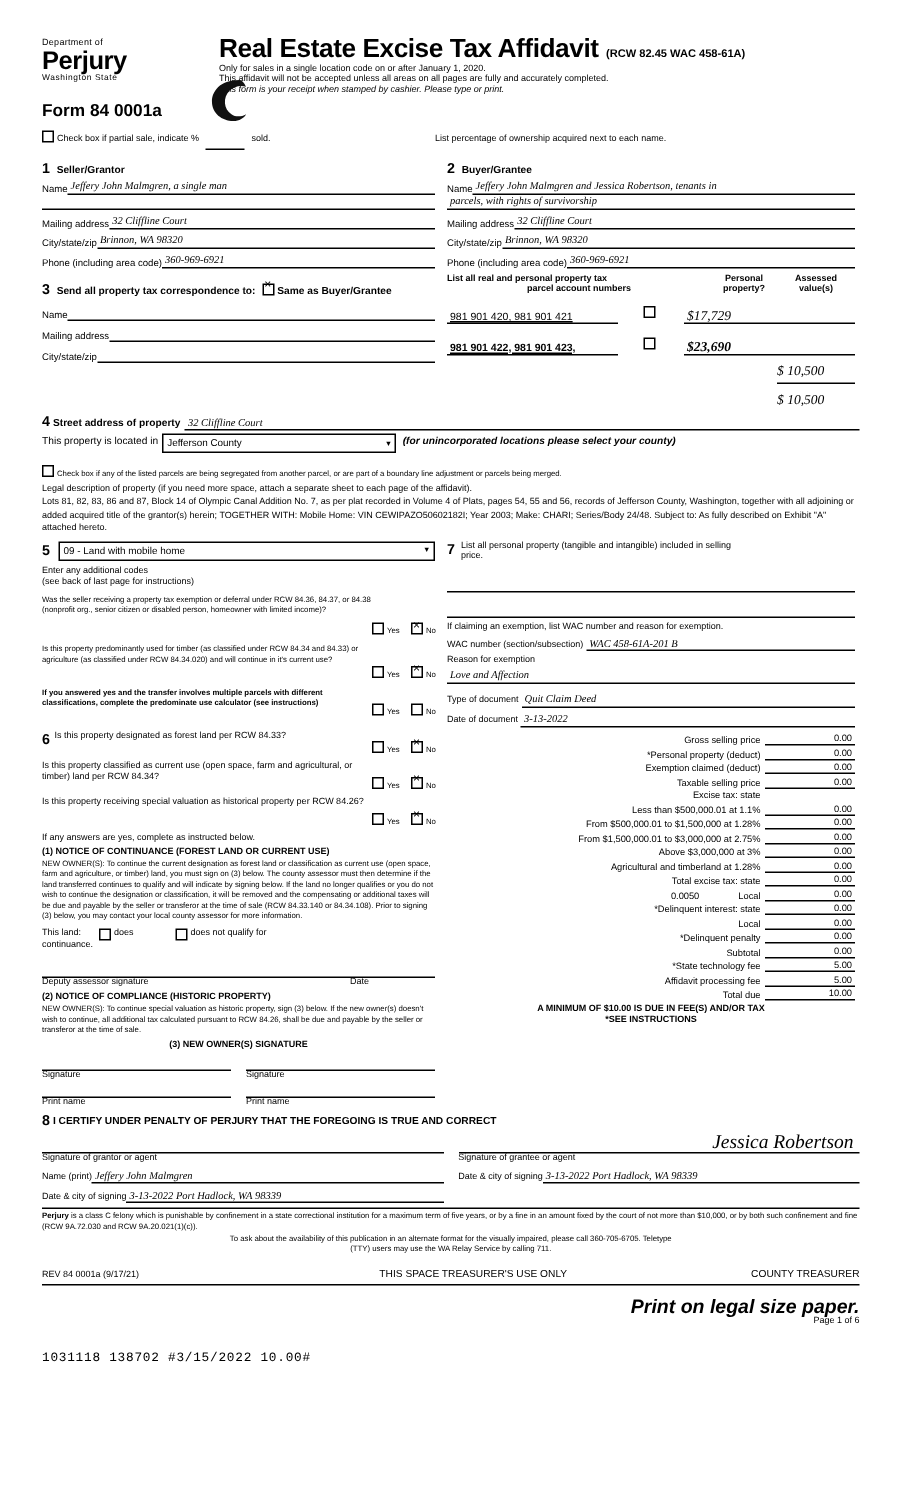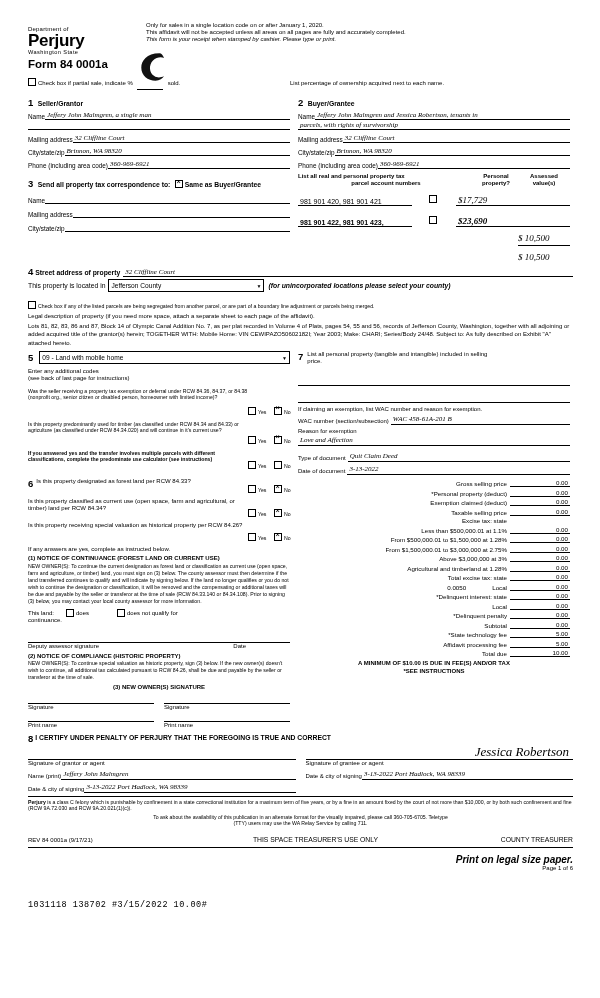--- a/index.html
+++ b/index.html
@@ -35,39 +35,43 @@
   .lbl{font-size:6.4px;}
   .line{border-bottom:1px solid #000;height:9px;}
   .fld{border-bottom:1px solid #000;flex:1;position:relative;}
   .fldv{position:absolute;left:2px;bottom:0.5px;font-size:7px;}
   .flex{display:flex;align-items:flex-end;}
   .selbox{border:1px solid #000;height:11px;display:flex;align-items:center;justify-content:space-between;padding:0 2px;font-size:6.6px;background:#fff;}
   .caret{font-size:5px;}
   .dotline{border-bottom:1px solid #000;}
   .sig{font-family:"Liberation Serif",serif;font-style:italic;}
   .stamp{font-family:"Liberation Mono",monospace;font-size:8.5px;letter-spacing:.5px;}
-  .rightnote{font-size:10px;font-weight:bold;font-style:italic;text-align:right;}
+  .rightnote{font-size:13px;font-weight:bold;font-style:italic;text-align:right;}
   .pg{font-size:6px;text-align:right;}
   .hw{font-family:"Liberation Serif",serif;font-style:italic;font-size:9px;}
   .amountcol{width:58px;text-align:right;padding-right:2px;}
 </style>
 </head>
 <body>
 
 <div class="page">
  <div class="sheet">
 
   <div class="hdr">
     <div class="dorlogo">
       <div class="dor-dept">Department of</div>
       <div class="dor-rev">Perjury</div>
       <div class="dor-st">Washington State</div>
     </div>
     <div style="width:6px;"></div>
     <div style="flex:1;">
+      <div style="display:flex;align-items:baseline;">
+        <span class="title">Real Estate Excise Tax Affidavit</span>
+        <span class="titlenote" style="margin-left:5px;">(RCW 82.45 WAC 458-61A)</span>
+      </div>
       <div class="xs">Only for sales in a single location code on or after January 1, 2020.</div>
       <div class="xs">This affidavit will not be accepted unless all areas on all pages are fully and accurately completed.</div>
       <div class="xs" style="font-style:italic;">This form is your receipt when stamped by cashier. Please type or print.</div>
     </div>
   </div>
   <svg class="swirl" viewBox="0 0 40 46">
     <path d="M30 2 C10 2 2 14 2 24 C2 36 12 44 24 44 C30 44 35 41 37 37 C32 40 26 40 22 37 C14 32 13 20 20 13 C25 8 32 7 37 9 C35 5 33 2 30 2 Z" fill="#111"></path>
   </svg>
 
   <div style="display:flex;align-items:flex-end;margin-top:1px;">

